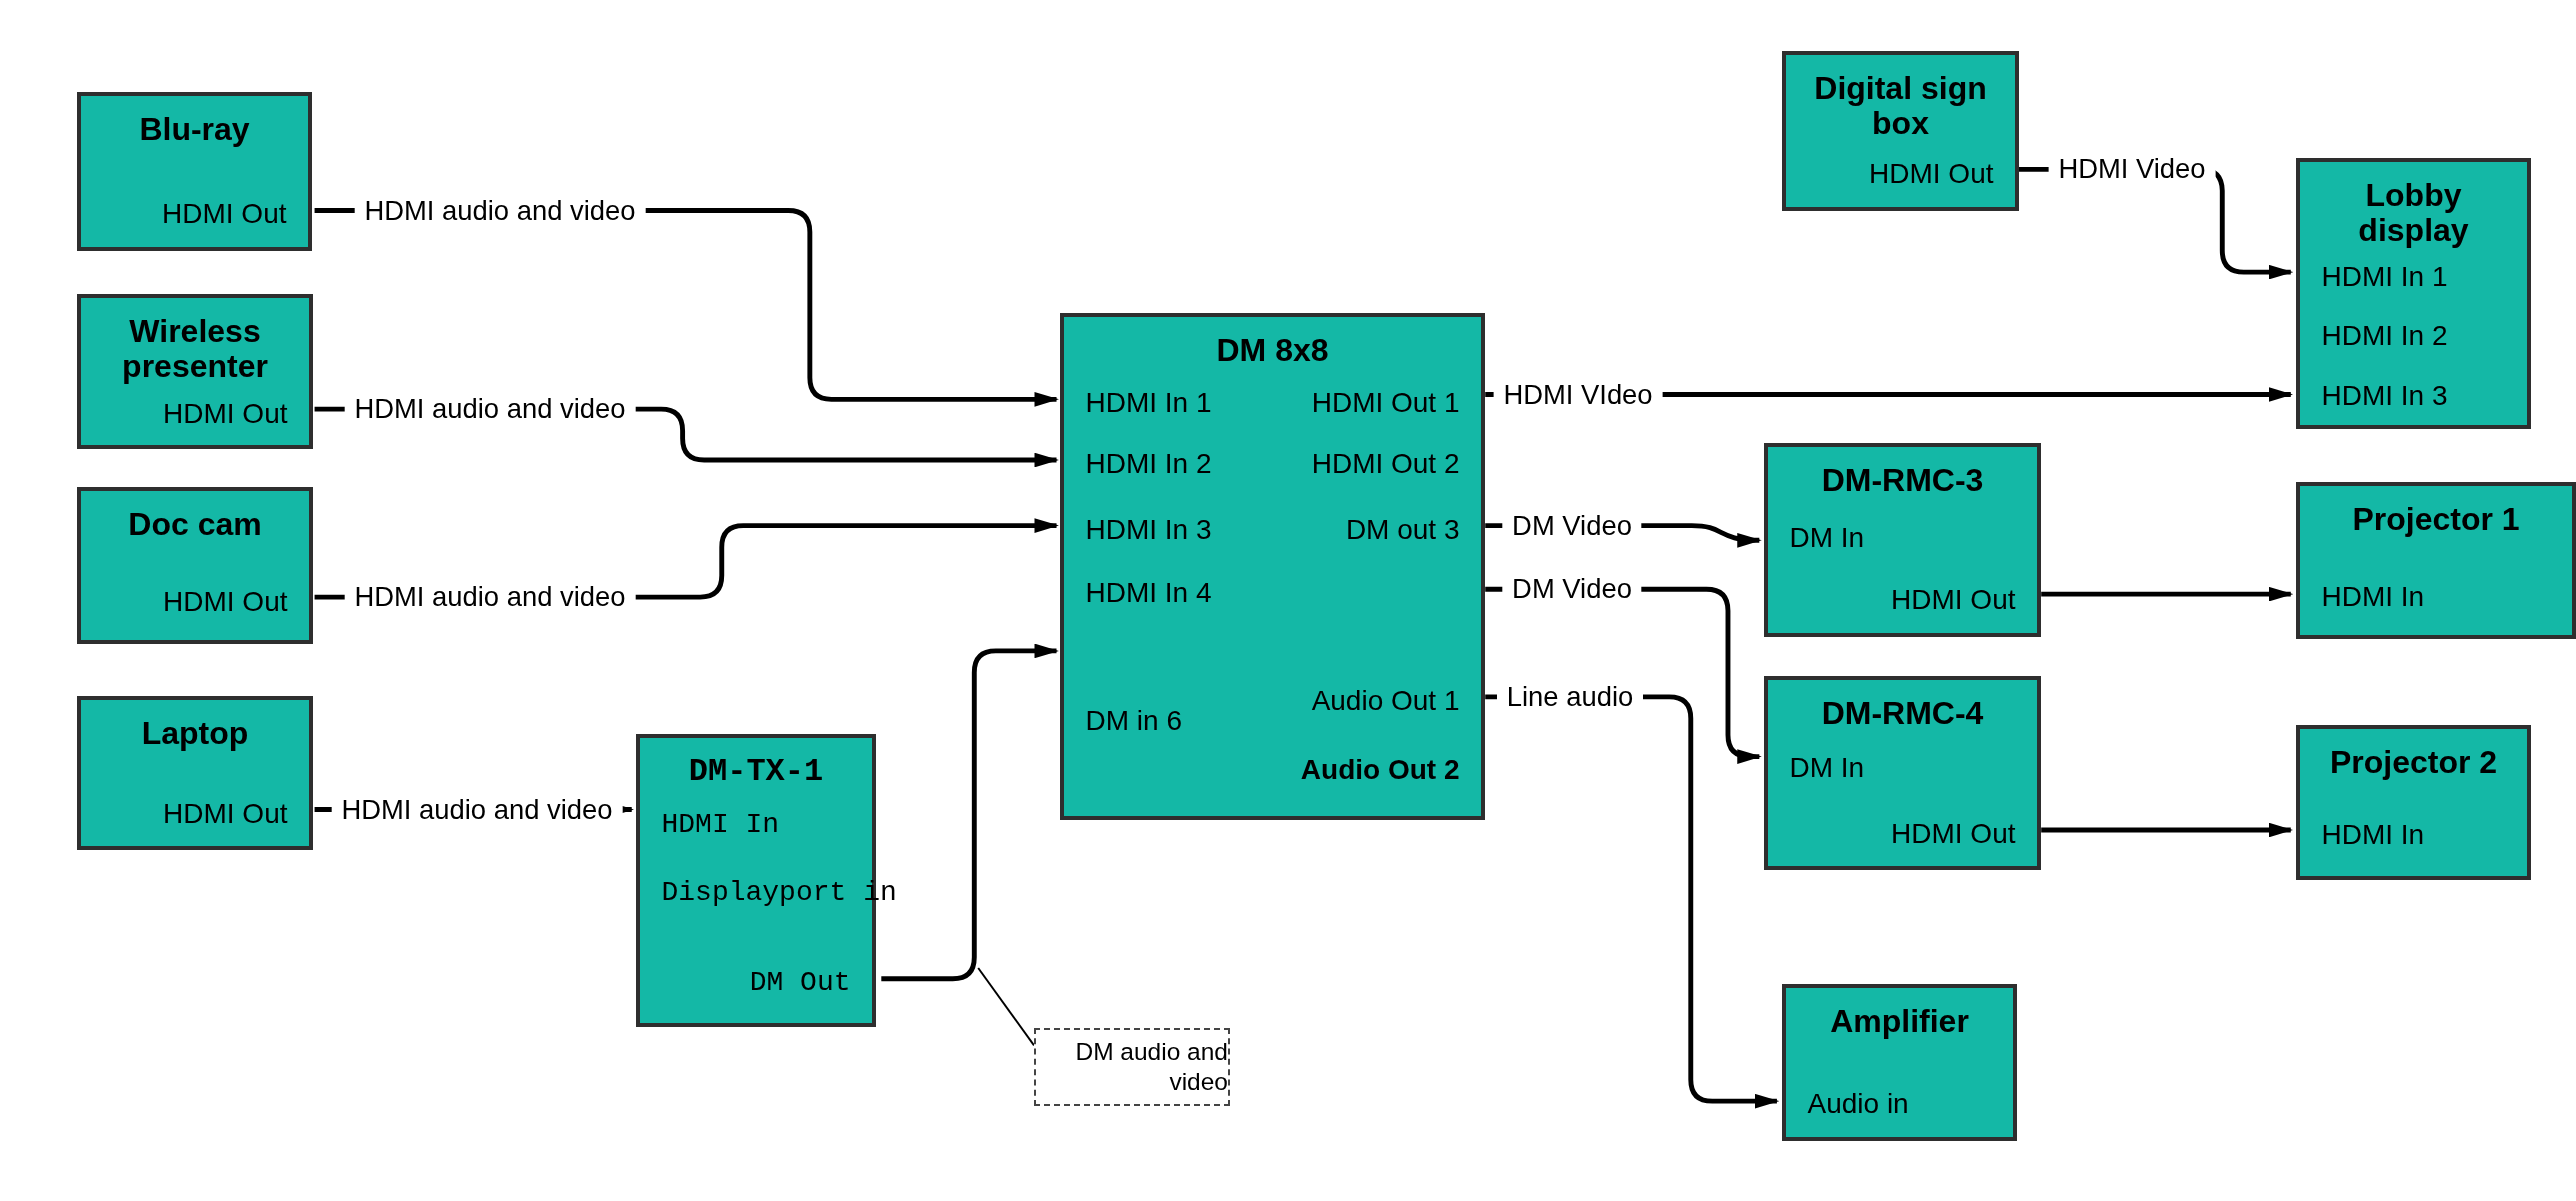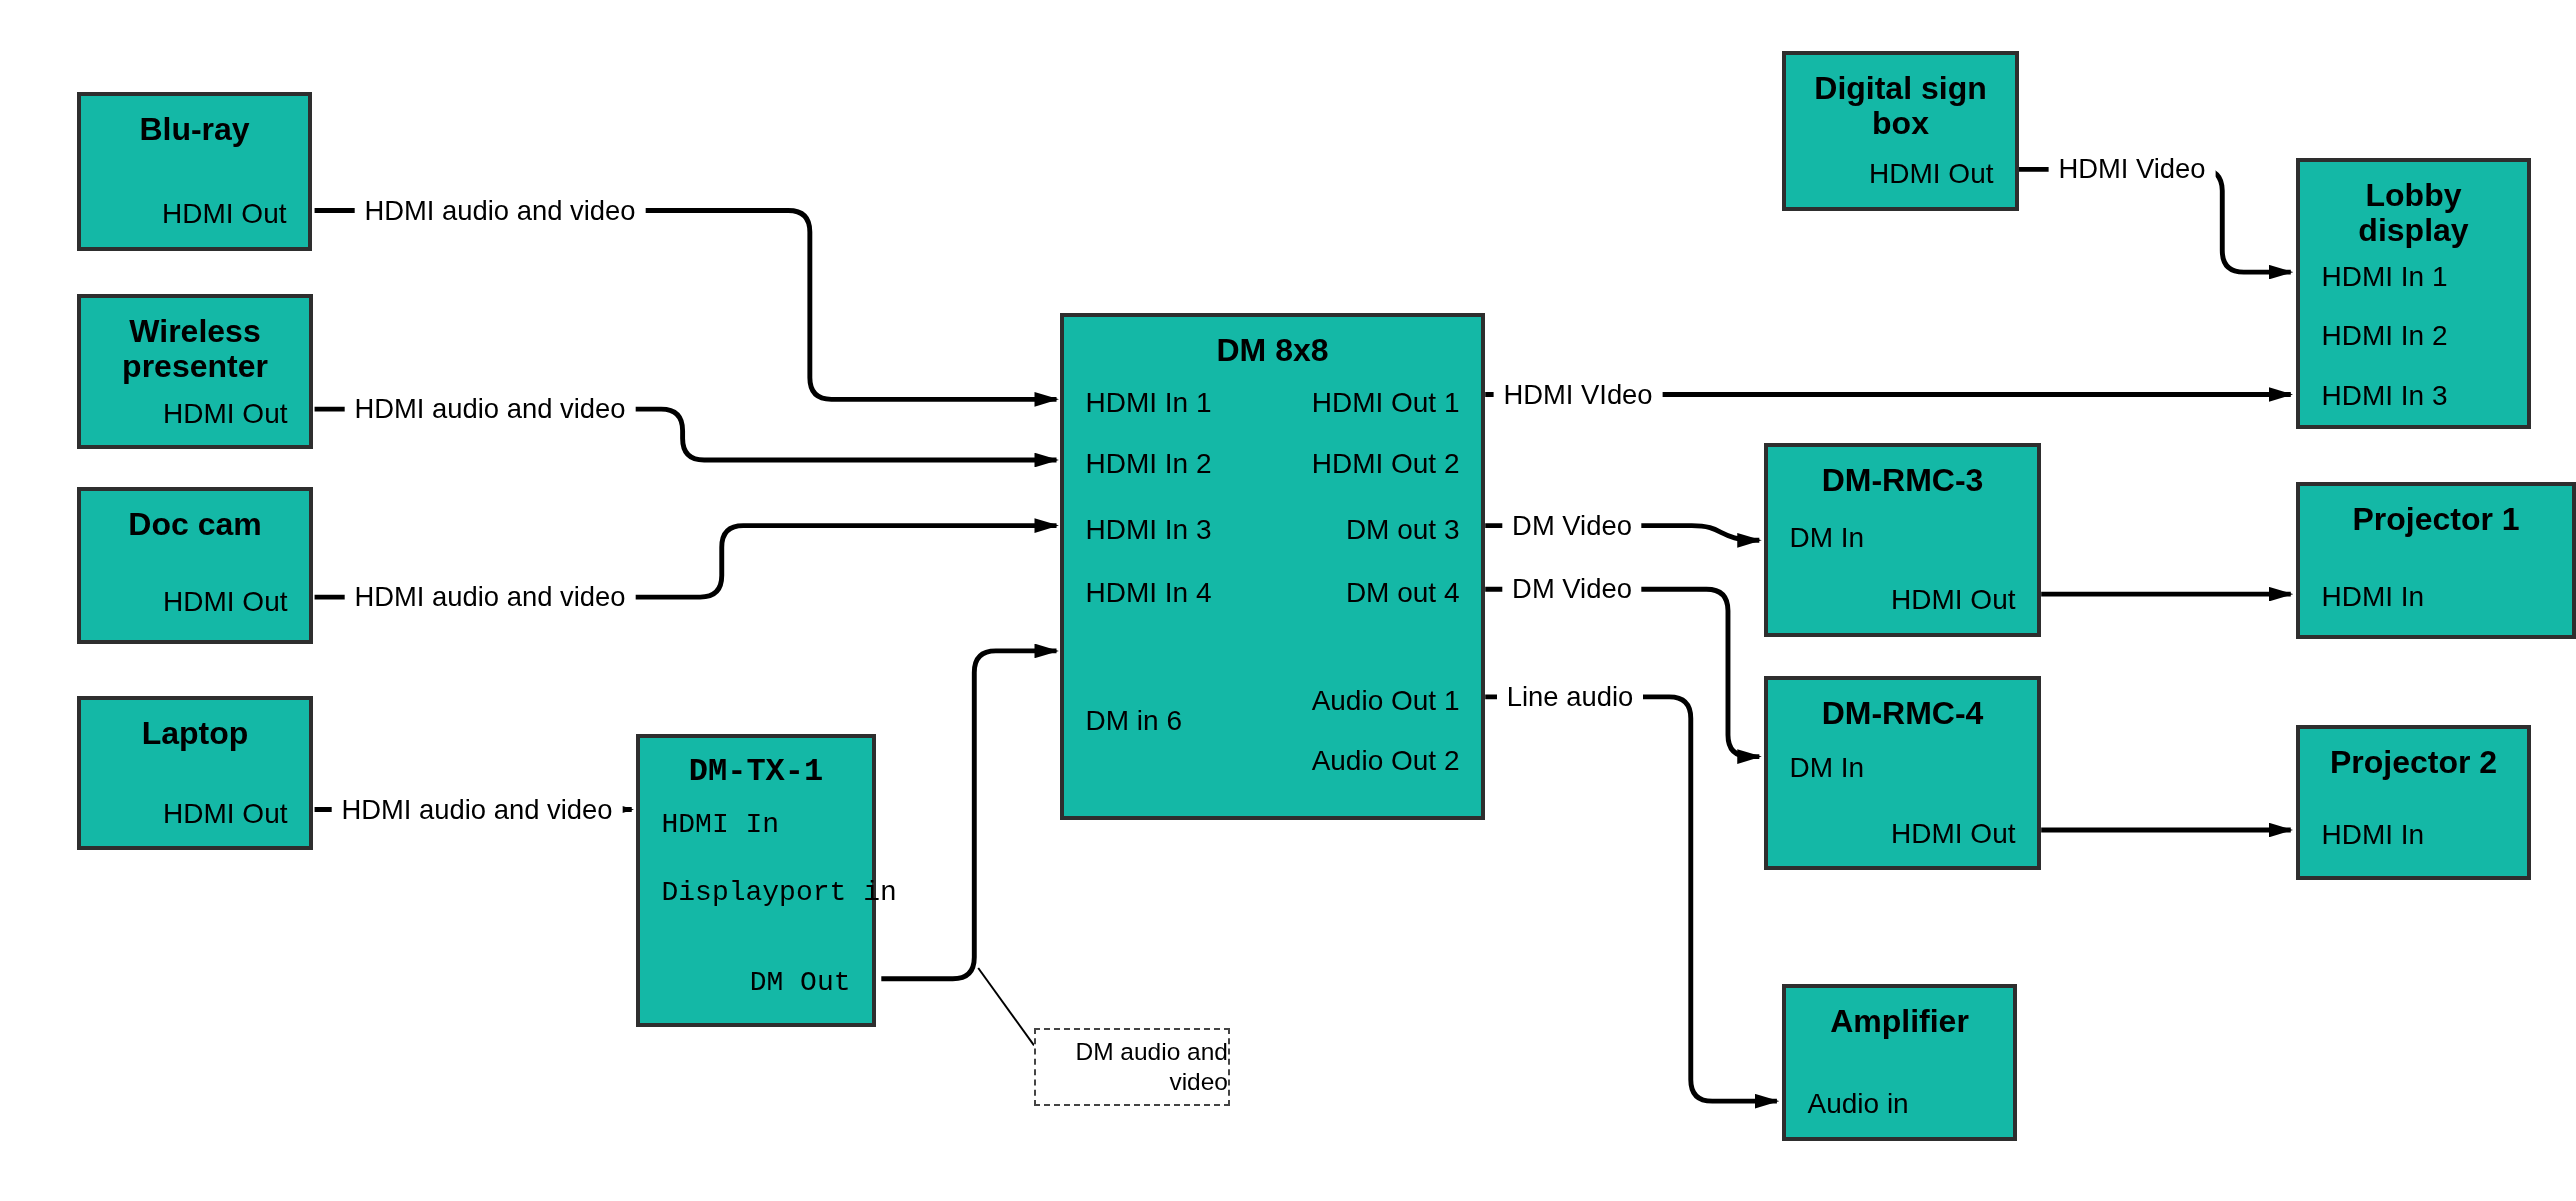--- a/index.html
+++ b/index.html
@@ -84,23 +84,22 @@
           <div>DM 8x8</div>
         </div>
         <div class="port left" style="top: 69px;">HDMI In 1</div>
         <div class="port left" style="top: 130px;">HDMI In 2</div>
         <div class="port left" style="top: 196px;">HDMI In 3</div>
         <div class="port left" style="top: 259px;">HDMI In 4</div>
         <div class="port left" style="top: 387px;">DM in 6</div>
         <div class="port right" style="top: 69px;">HDMI Out 1</div>
         <div class="port right" style="top: 130px;">HDMI Out 2</div>
         <div class="port right" style="top: 196px;">DM out 3</div>
-        <div class="port right" style="top: 259px;">DM out 4</div>
         <div class="port right" style="top: 367px;">Audio Out 1</div>
-        <div class="port right" style="top: 427px;">Audio Out 2</div>
+        <div class="port right" style="top: 436px; font-weight: bold;">Audio Out 2</div>
       </div>
       <div class="node" style="left: 1782px; top: 51px; width: 237px; height: 160px; border-color: rgb(46, 46, 46);">
         <div class="node-title">
           <div>Digital sign</div>
           <div>box</div>
         </div>
         <div class="port right" style="top: 102px;">HDMI Out</div>
       </div>
       <div class="node" style="left: 2296px; top: 158px; width: 235px; height: 271px; border-color: rgb(46, 46, 46);">
         <div class="node-title">

